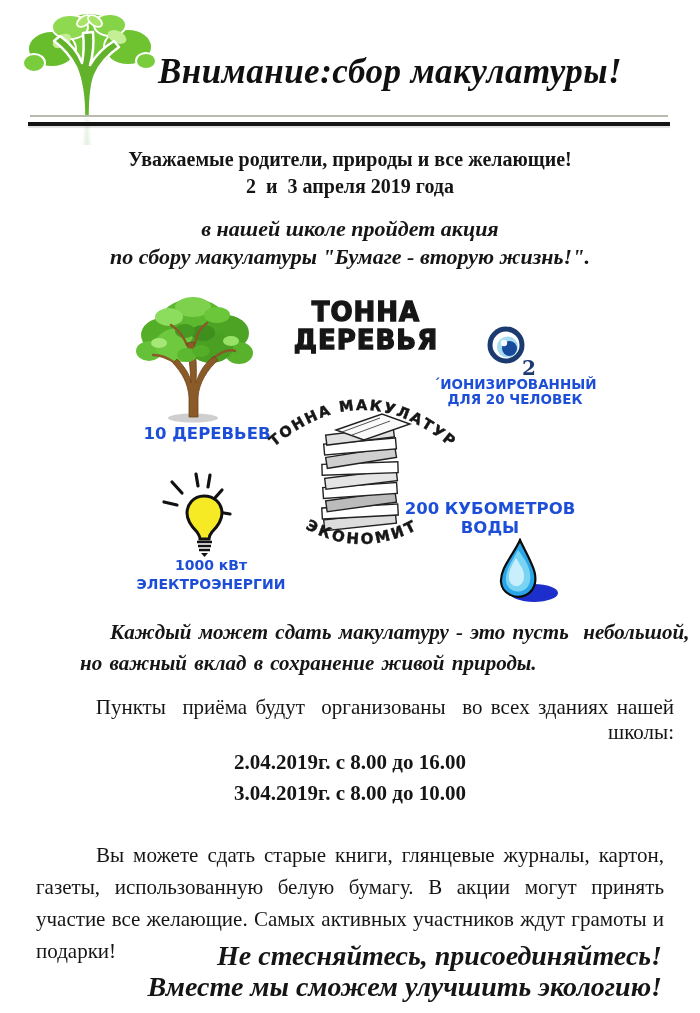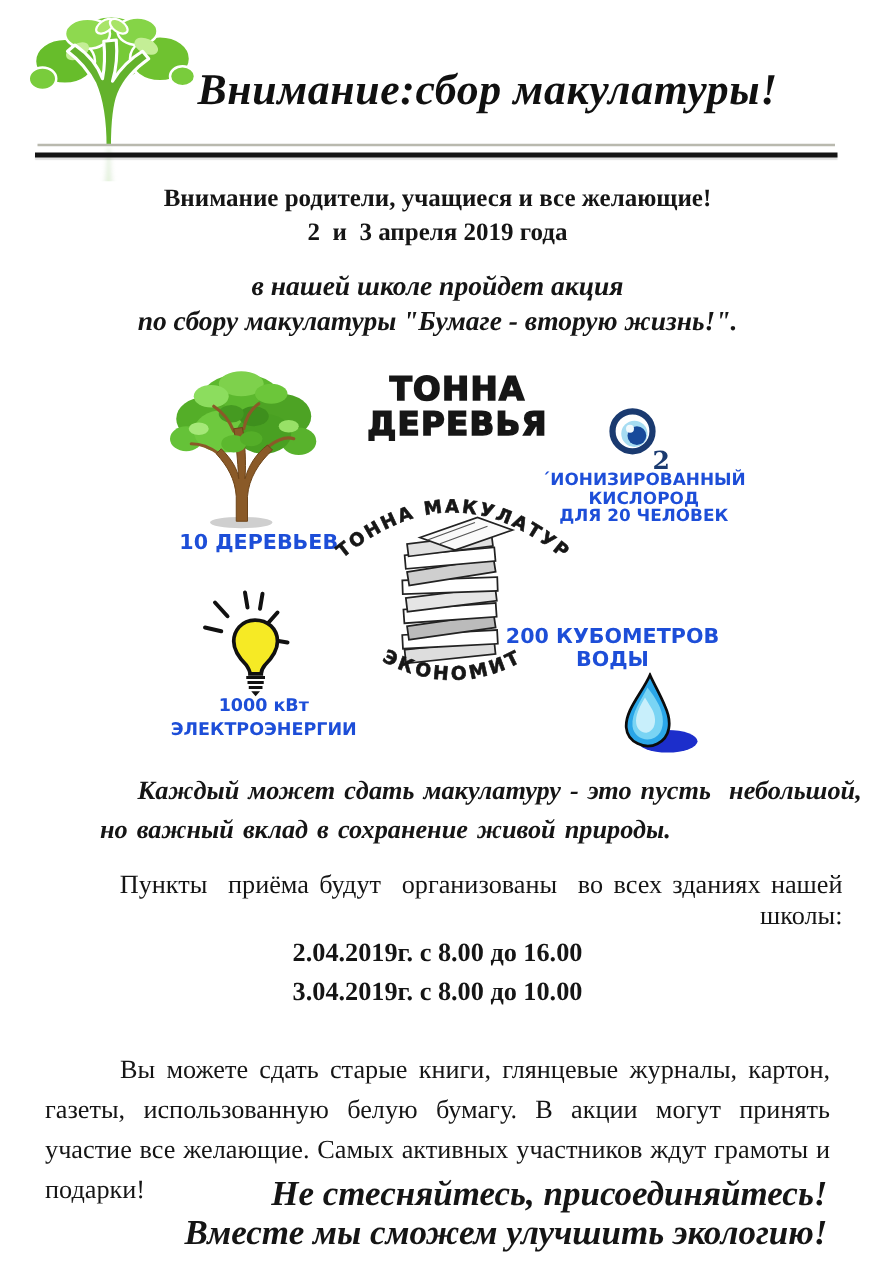--- a/index.html
+++ b/index.html
@@ -97,21 +97,21 @@
       <ellipse cx="73" cy="16" rx="8" ry="4.5" fill="#a8e468" stroke="#fff" stroke-width="1.8" transform="rotate(35 73 16)"></ellipse>
       <path d="M 62 112 C 62 92 60 76 54 62 C 48 50 40 42 32 36 L 38 31 C 48 38 56 47 60 58 C 62 48 62 38 61 28 L 71 27 C 72 38 71 50 68 60 C 74 50 82 42 92 36 L 97 42 C 87 49 78 58 73 70 C 69 80 68 94 68 112 Z" fill="#63b22c" stroke="#fff" stroke-width="2.5" stroke-linejoin="round"></path>
     </g>
     <use href="#logoTree" transform="translate(0,224) scale(1,-1)" opacity="0.16" filter="url(#refblur)"></use>
   </svg>
 </div>
 <div class="abs title">Внимание:сбор макулатуры!</div>
 <div class="abs sep-thin"></div>
 <div class="abs sep-thick"></div>
 
-<div class="abs intro-line intro-greeting">Внимание родители, учащиеся и все желающие!</div>
+<div class="abs intro-line intro-greeting">Уважаемые родители, природы и все желающие!</div>
 <div class="abs intro-line intro-date">2&nbsp; и&nbsp; 3 апреля 2019 года</div>
 <div class="abs intro-line intro-action1">в нашей школе пройдет акция</div>
 <div class="abs intro-line intro-action2">по сбору макулатуры "Бумаге - вторую жизнь!".</div>
 
 <div class="abs infographic">
 
   <svg class="abs" style="left:95px;top:8px;" width="120" height="132" viewBox="0 0 120 132">
     <ellipse cx="58" cy="125" rx="25" ry="4.5" fill="#cfcfcf"></ellipse>
     <ellipse cx="58" cy="30" rx="34" ry="24" fill="#5cb82e"></ellipse>
     <ellipse cx="28" cy="42" rx="22" ry="17" fill="#54ae28"></ellipse>
@@ -141,21 +141,20 @@
 
   <svg class="abs oxy-icon" viewBox="0 0 62 60">
     <circle cx="24" cy="22" r="16" fill="#ffffff" stroke="#1a3a70" stroke-width="5"></circle>
     <circle cx="25.5" cy="24" r="10.5" fill="#a6dcf2"></circle>
     <circle cx="27.5" cy="25.5" r="7.5" fill="#174a9b"></circle>
     <circle cx="22" cy="20" r="3.2" fill="#f2fafd"></circle>
     <text x="40" y="52" font-family="DejaVu Serif, serif" font-weight="bold" font-size="20" fill="#1a3a70">2</text>
   </svg>
   <div class="abs cap oxy-cap">
     <div>´ИОНИЗИРОВАННЫЙ</div>
-    <div>КИСЛОРОД</div>
     <div>ДЛЯ 20 ЧЕЛОВЕК</div>
   </div>
 
   <svg class="abs center-group" viewBox="0 0 200 165">
     <defs>
       <path id="arcTop" d="M 6 64 Q 100 -20 194 64" fill="none"></path>
       <path id="arcBottom" d="M 46 142 Q 100 170 154 142" fill="none"></path>
     </defs>
     <g stroke="#222" stroke-width="1.4">
       <rect x="62" y="128" width="72" height="11" fill="#dddddd" transform="rotate(-6 98 133)"></rect>

